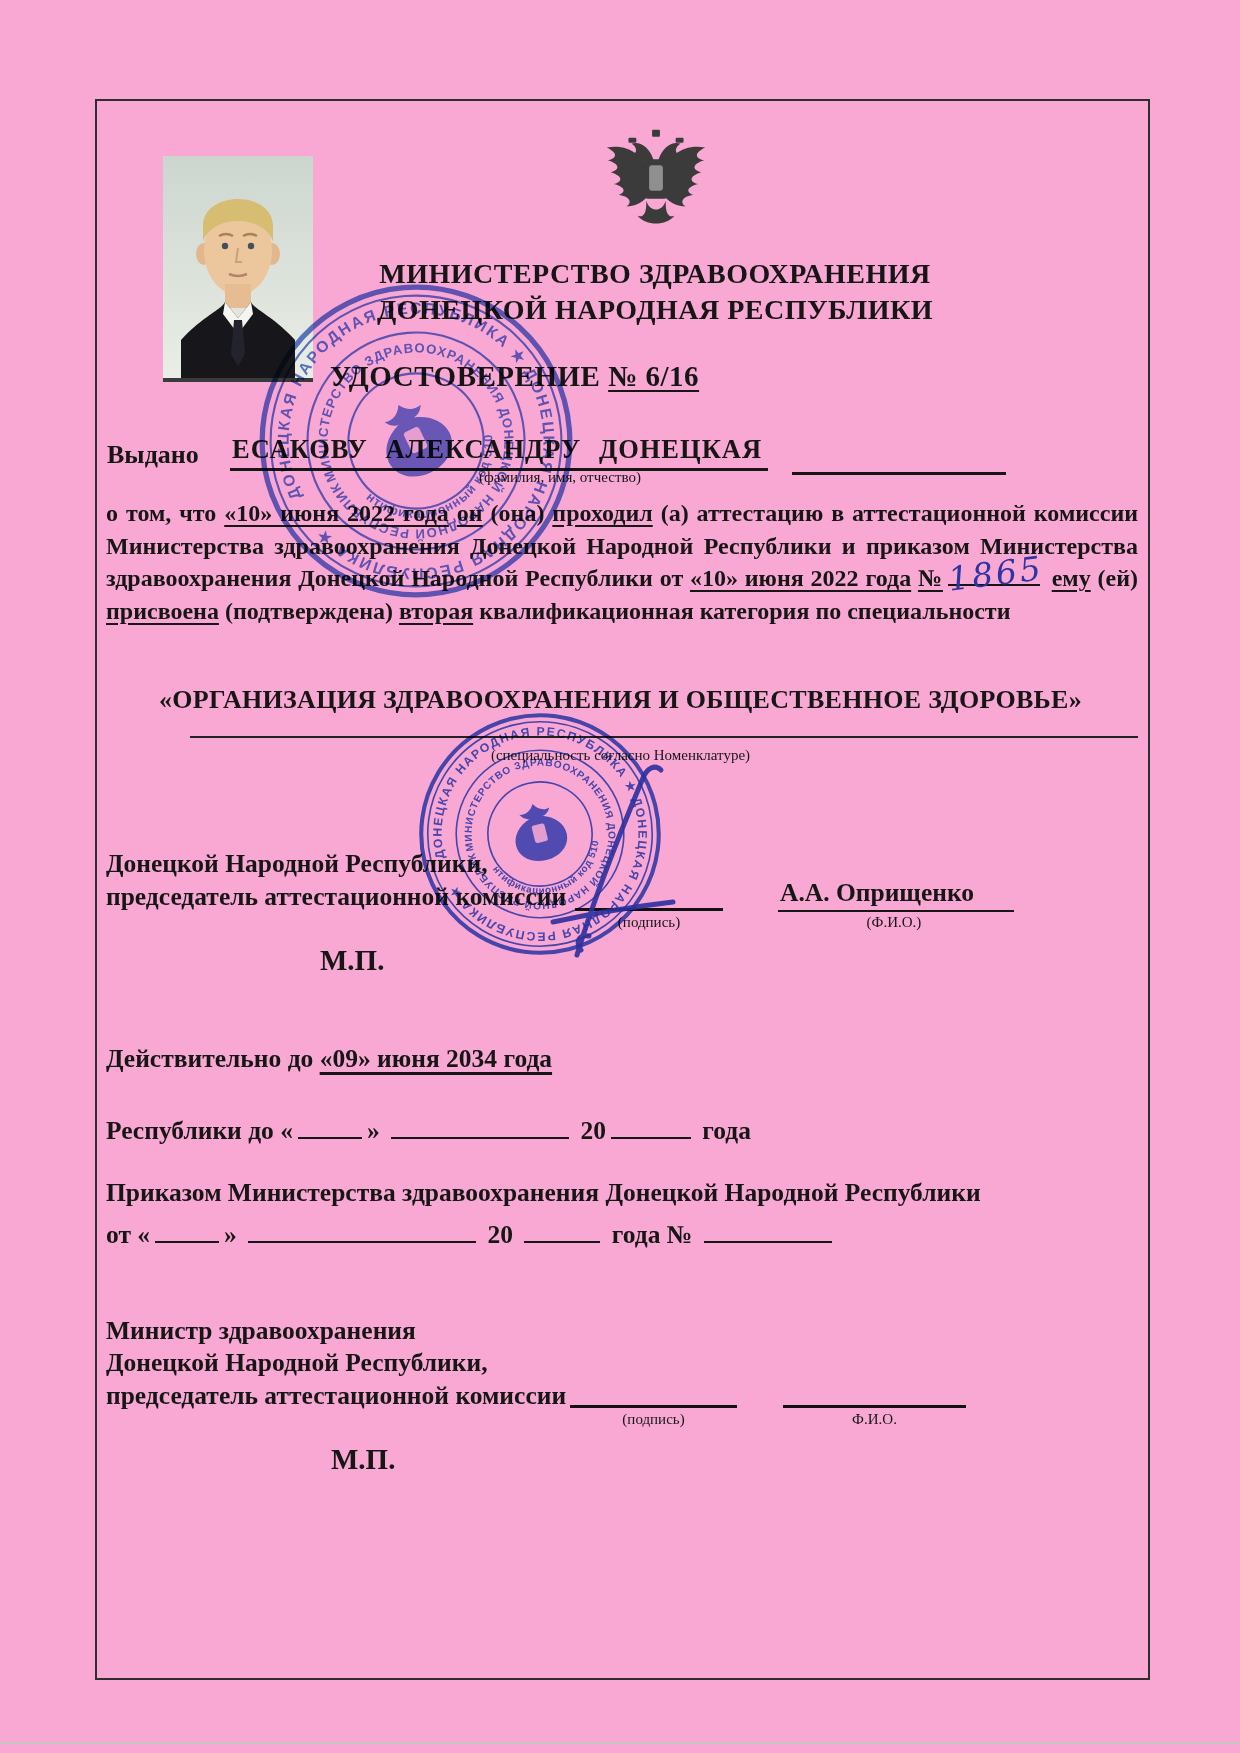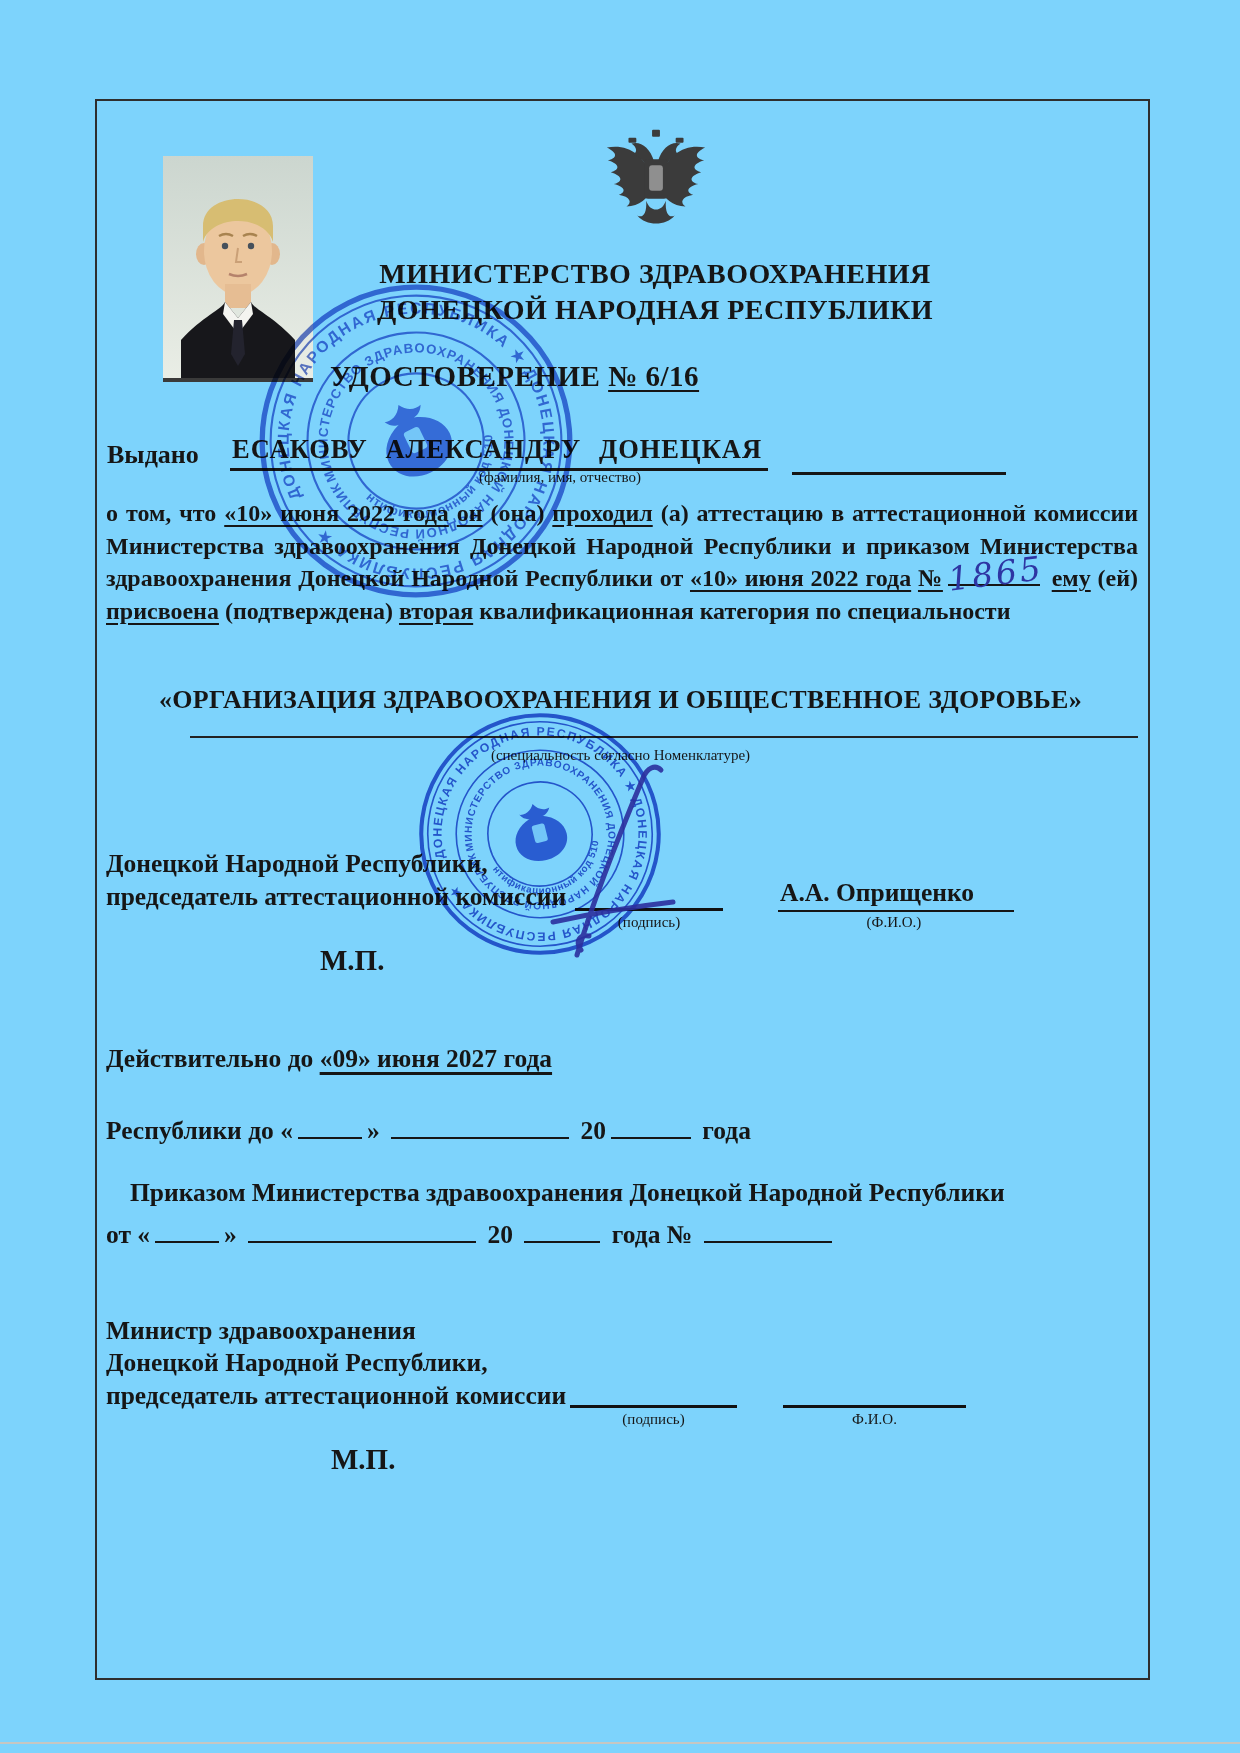--- a/index.html
+++ b/index.html
@@ -1,17 +1,17 @@
 <!DOCTYPE html>
 <html><head>
 <meta charset="utf-8">
 <style>
   html,body{margin:0;padding:0;background:#ffffff;}
   .page{
-    position:relative;width:1240px;height:1753px;background:#7dd3fc;
+    position:relative;width:1240px;height:1753px;background:#f9a8d4;
     font-family:"Liberation Serif", serif;color:#161616;overflow:hidden;
   }
   .frame{
     position:absolute;left:95px;top:99px;width:1051px;height:1577px;
     border:2px solid #2e2e2e;
   }
   .bold{font-weight:700;}
   .ministry{
     position:absolute;left:330px;top:256px;width:650px;text-align:center;
     font-size:28px;font-weight:700;line-height:36px;letter-spacing:.5px;
@@ -195,32 +195,32 @@
   <svg class="inksig" width="150" height="220" viewBox="0 0 150 220">
     <g fill="none" stroke="#2c2f9e" stroke-width="5" stroke-linecap="round" opacity="0.9">
       <path d="M 32 205 C 46 158 72 90 98 28 C 102 18 110 14 116 20"></path>
       <path d="M 8 172 C 45 164 85 157 128 152"></path>
       <path d="M 36 200 C 30 192 34 184 44 186"></path>
     </g>
   </svg>
 
   <div class="blk-line" style="top:1044px;">
     <span>Действительно до</span>
-    <span class="u3">«09» июня 2027 года</span>
+    <span class="u3">«09» июня 2034 года</span>
   </div>
 
   <div class="blk-line" style="top:1114px;">
     <span>Республики до</span>
     <span>«</span><span class="blank" style="width:64px;"></span><span>»</span>
     <span class="blank" style="width:178px;"></span>
     <span>20</span><span class="blank" style="width:80px;"></span>
     <span>года</span>
   </div>
 
-  <div class="blk-line" style="top:1178px;margin-left:24px;">Приказом Министерства здравоохранения Донецкой Народной Республики</div>
+  <div class="blk-line" style="top:1178px;">Приказом Министерства здравоохранения Донецкой Народной Республики</div>
   <div class="blk-line" style="top:1218px;">
     <span>от</span>
     <span>«</span><span class="blank" style="width:64px;"></span><span>»</span>
     <span class="blank" style="width:228px;"></span>
     <span>20</span>
     <span class="blank" style="width:76px;"></span>
     <span>года</span>
     <span>№</span>
     <span class="blank" style="width:128px;"></span>
   </div>

